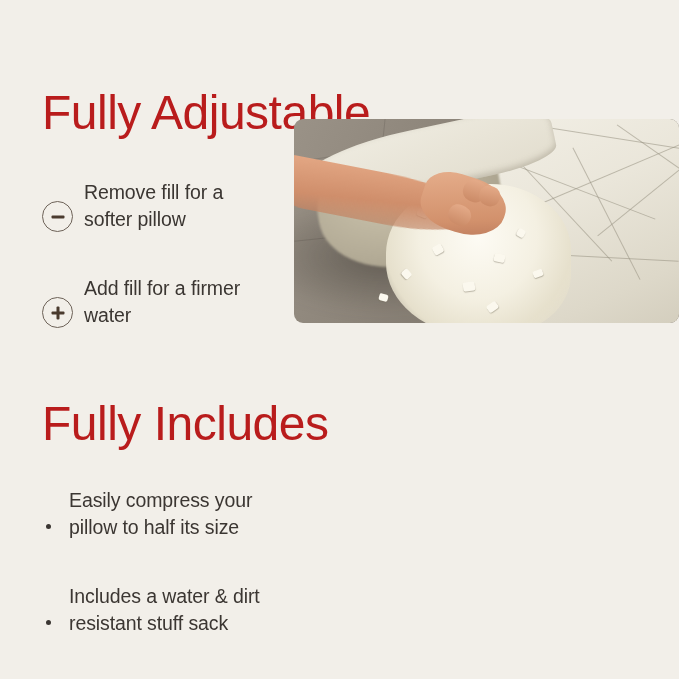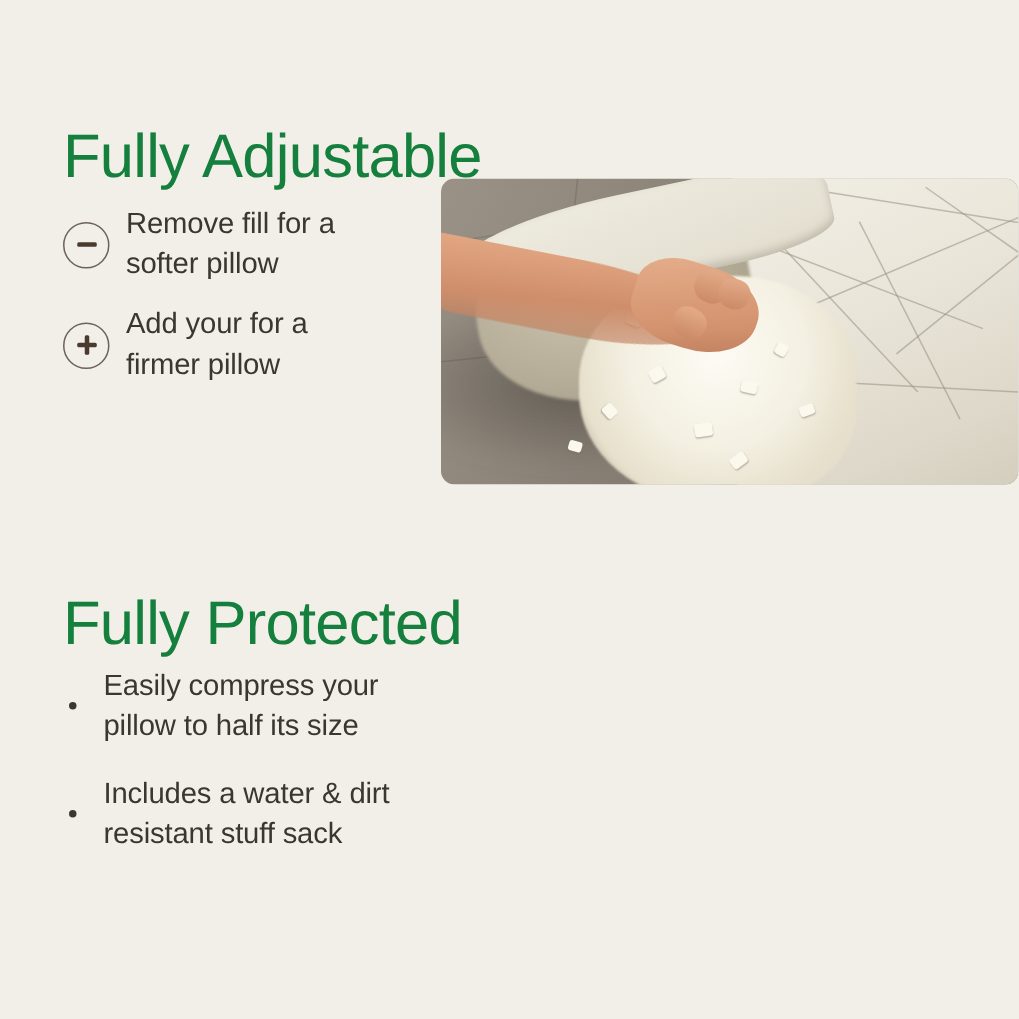--- a/index.html
+++ b/index.html
@@ -26,43 +26,44 @@
     position: absolute;
     left: 0;
     width: 679px;
   }
   #section-adjustable { top: 0;   height: 340px; }
   #section-protected  { top: 340px; height: 339px; }
 
   .section-heading {
     position: absolute;
     left: 42px;
-    font-size: 41px;
+    font-size: 48px;
     font-weight: 400;
     letter-spacing: -0.5px;
-    color: #15803d;
+    color: #b91c1c;
     white-space: nowrap;
     line-height: 1;
   }
   #heading-adjustable { top: 57px; }
   #heading-protected  { top: 28px; }
 
   
   .text-col {
     position: absolute;
     left: 42px;
     width: 240px;
   }
   #list-adjustable { top: 136px; }
   #list-protected  { top: 104px; }
 
   .feature-item {
     display: flex;
-    align-items: center;
+    align-items: flex-end;
     margin-bottom: 14px;
+    margin-top: 43px;
   }
 
   .marker-circle {
     flex: 0 0 auto;
     width: 29px;
     height: 29px;
     border: 1.3px solid #6d6258;
     border-radius: 50%;
     position: relative;
     margin-top: 1px;
@@ -256,21 +257,21 @@
           <span class="bar-h"></span>
         </span>
         <span class="feature-text">Remove fill for a softer pillow</span>
       </div>
 
       <div class="feature-item">
         <span class="marker-circle">
           <span class="bar-h"></span>
           <span class="bar-v"></span>
         </span>
-        <span class="feature-text">Add your for a firmer pillow</span>
+        <span class="feature-text">Add fill for a firmer water</span>
       </div>
 
     </div>
 
     <div class="photo" id="photo-fill">
       <div class="photo-scene">
         <div class="floor"></div>
         <div class="floor-line" style="left:0;top:14%;width:46%;height:1px;transform:rotate(-9deg);"></div>
         <div class="floor-line" style="left:0;top:56%;width:38%;height:1px;transform:rotate(-6deg);"></div>
         <div class="floor-line" style="left:22%;top:0;width:1px;height:52%;transform:rotate(6deg);"></div>
@@ -309,21 +310,21 @@
         <div class="finger" style="left:44%;top:30%;width:6%;height:11%;transform:rotate(24deg);"></div>
         <div class="finger" style="left:48%;top:33%;width:5.5%;height:10%;transform:rotate(20deg);"></div>
         <div class="finger" style="left:40%;top:42%;width:6%;height:10%;transform:rotate(30deg);"></div>
       </div>
     </div>
 
   </div>
 
   <div class="section" id="section-protected">
 
-    <h1 class="section-heading" id="heading-protected">Fully Protected</h1>
+    <h1 class="section-heading" id="heading-protected">Fully Includes</h1>
 
     <div class="text-col" id="list-protected">
 
       <div class="feature-item">
         <span class="marker-dot"></span>
         <span class="feature-text">Easily compress your pillow to half its size</span>
       </div>
 
       <div class="feature-item">
         <span class="marker-dot"></span>

